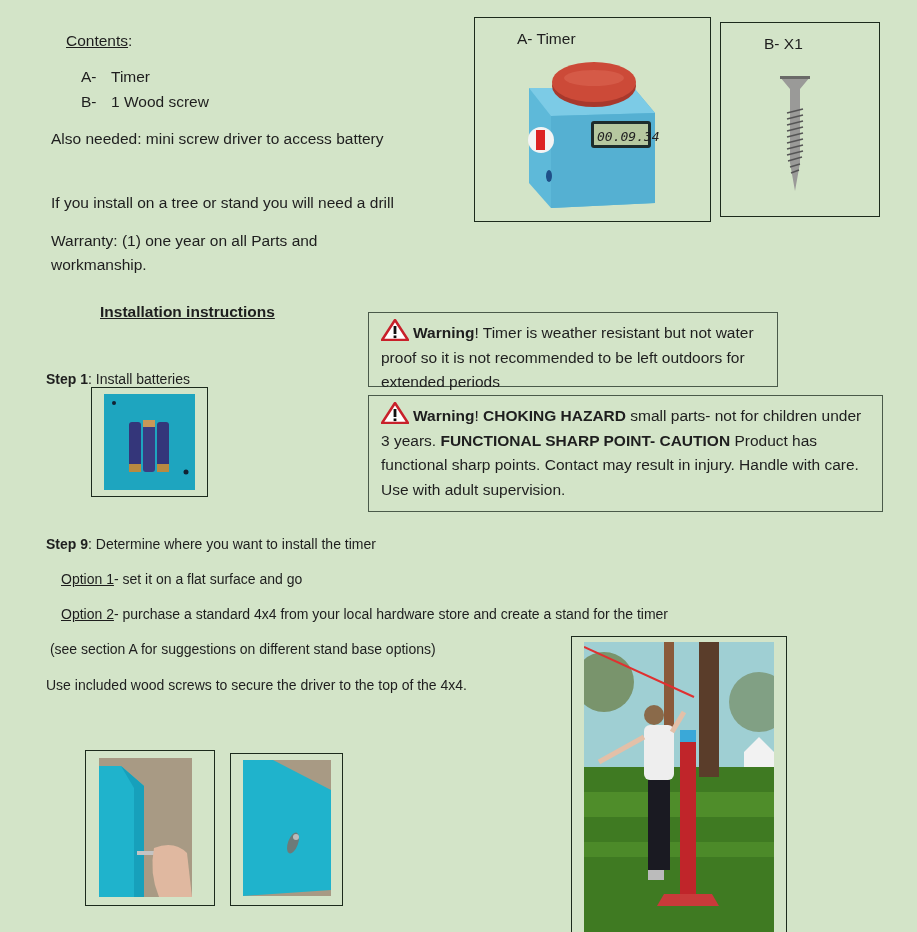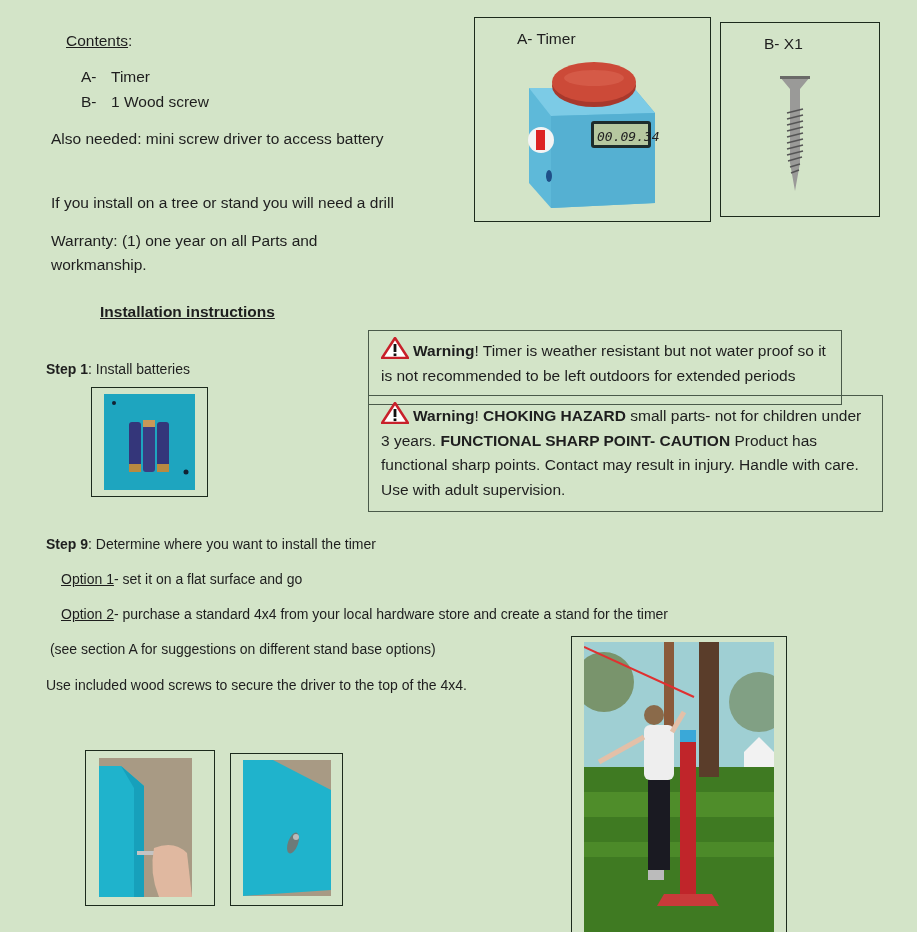--- a/index.html
+++ b/index.html
@@ -73,39 +73,39 @@
         <line x1="11" y1="82" x2="27" y2="78"></line>
       <line x1="12" y1="88" x2="26" y2="84"></line>
         <line x1="14" y1="94" x2="24" y2="91"></line>
       <line x1="15" y1="100" x2="23" y2="97"></line>
     </g>
   </svg>
 </div>
 
 <div class="abs t16 b u" style="left:85px;top:300px;">Installation instructions</div>
 
-<div class="abs t14" style="left:46px;top:359px;text-align:center;">
+<div class="abs t14" style="left:46px;top:369px;text-align:center;">
   <span class="b">Step 1</span><span>: Install batteries</span>
 </div>
 
 <div class="box" style="left:91px;top:387px;width:117px;height:110px;">
   <svg class="abs" style="left:12px;top:6px;" width="91" height="96" viewBox="0 0 91 96">
     <rect width="91" height="96" fill="#1ea5bf"></rect>
     <circle cx="10" cy="9" r="2" fill="#123"></circle>
     <circle cx="82" cy="78" r="2.5" fill="#123"></circle>
     <rect x="25" y="28" width="12" height="50" rx="3" fill="#34367a"></rect>
     <rect x="39" y="26" width="12" height="52" rx="3" fill="#3a3c82"></rect>
     <rect x="53" y="28" width="12" height="50" rx="3" fill="#34367a"></rect>
     <rect x="25" y="70" width="12" height="8" fill="#b88a40"></rect>
     <rect x="39" y="26" width="12" height="7" fill="#c89858"></rect>
     <rect x="53" y="70" width="12" height="8" fill="#b88a40"></rect>
   </svg>
 </div>
 
-<div class="wbox" style="left:368px;top:330px;width:474px;height:75px;">
+<div class="wbox" style="left:368px;top:312px;width:410px;height:75px;">
   <svg class="warn-icon" viewBox="0 0 28 22">
     <polygon points="14,1 27,21 1,21" fill="#fff" stroke="#c8202a" stroke-width="2.5" stroke-linejoin="round"></polygon>
     <rect x="12.6" y="7" width="2.8" height="8" fill="#111"></rect>
     <rect x="12.6" y="16.5" width="2.8" height="2.6" fill="#111"></rect>
   </svg><span class="b">Warning</span><span>!</span><span> Timer is weather resistant but not water proof so it is not recommended to be left outdoors for extended periods</span>
 </div>
 
 <div class="wbox" style="left:368px;top:395px;width:515px;height:117px;">
   <svg class="warn-icon" viewBox="0 0 28 22">
     <polygon points="14,1 27,21 1,21" fill="#fff" stroke="#c8202a" stroke-width="2.5" stroke-linejoin="round"></polygon>

